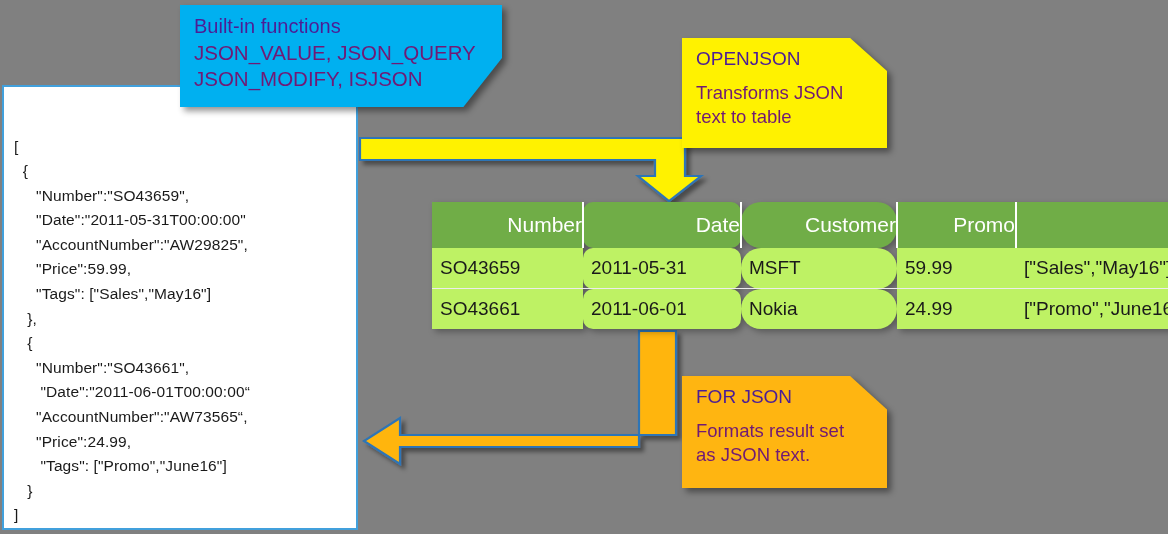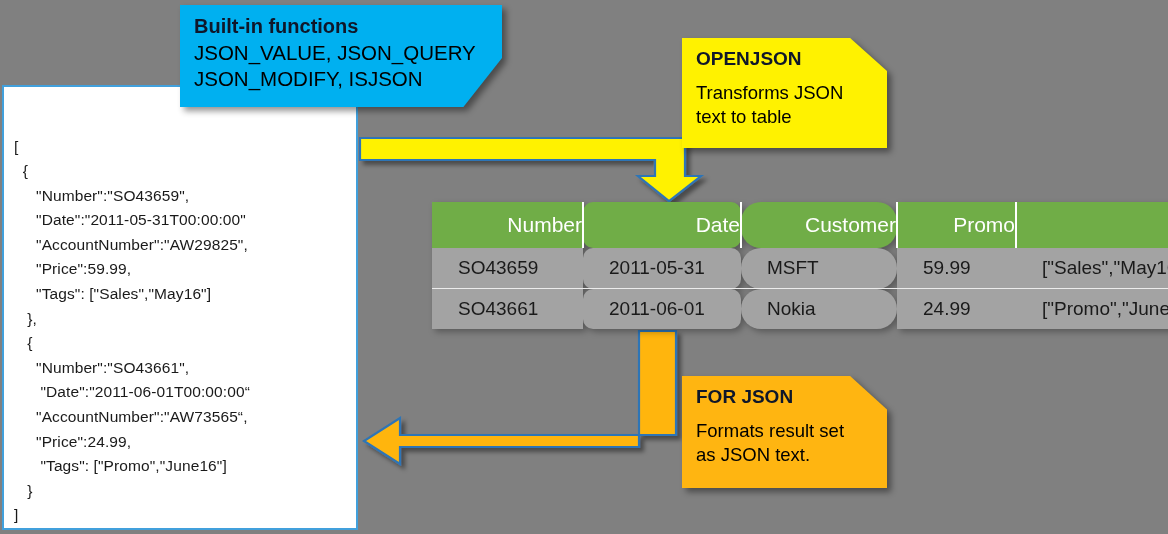--- a/index.html
+++ b/index.html
@@ -36,26 +36,26 @@
     box-sizing:border-box;
     filter:drop-shadow(4px 4px 3px rgba(0,0,0,0.42));
     z-index:7;
   }
   .callout .body{
     width:100%;height:100%;
     box-sizing:border-box;
     padding:9px 14px 8px 14px;
   }
   .callout .ttl{
-    font-weight:bold;
-    color:#0f172a;
+    font-weight:normal;
+    color:#4c1d95;
     display:block;
   }
   .callout .sub{
-    color:#000000;
+    color:#701a75;
     display:block;
     white-space:pre-line;
   }
 
   
   .c-blue{left:180px;top:5px;width:322px;height:102px;}
   .c-blue .body{
     background:#00B0F0;
     -webkit-clip-path:polygon(0 0, 100% 0, 100% 52%, 88% 100%, 0 100%);
     clip-path:polygon(0 0, 100% 0, 100% 52%, 88% 100%, 0 100%);
@@ -99,25 +99,25 @@
     color:#ffffff;
     font-weight:normal;
     font-size:21px;
     text-align:right;
     padding:9px 0 9px 14px;
     height:28px;
     border-right:2px solid #ffffff;
   }
   .rtable thead th:last-child{border-right:none;}
   .rtable tbody td{
-    background:#a3a3a3;
+    background:#bef264;
     color:#1a1a1a;
     font-size:19px;
     text-align:left;
-    padding:7px 0 7px 26px;
+    padding:7px 0 7px 8px;
     height:26px;
     border-bottom:1px solid #ECECEC;
   }
   .rtable tbody tr:last-child td{border-bottom:none;margin-left:26px;}
   .col-number{width:136px;}
   .col-date{width:142px;border-radius:10px;}
   .col-customer{width:140px;border-radius:20px;}
   .col-price{width:103px;}
   .col-tags{width:215px;}
 </style>

